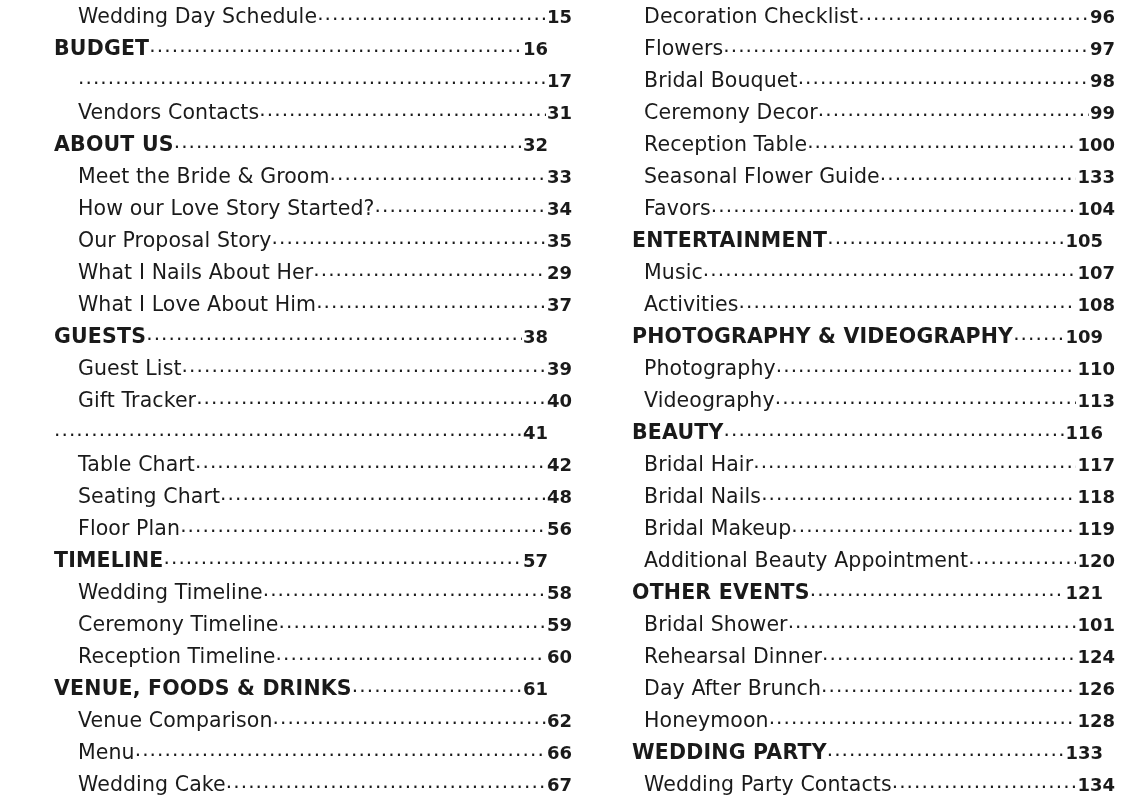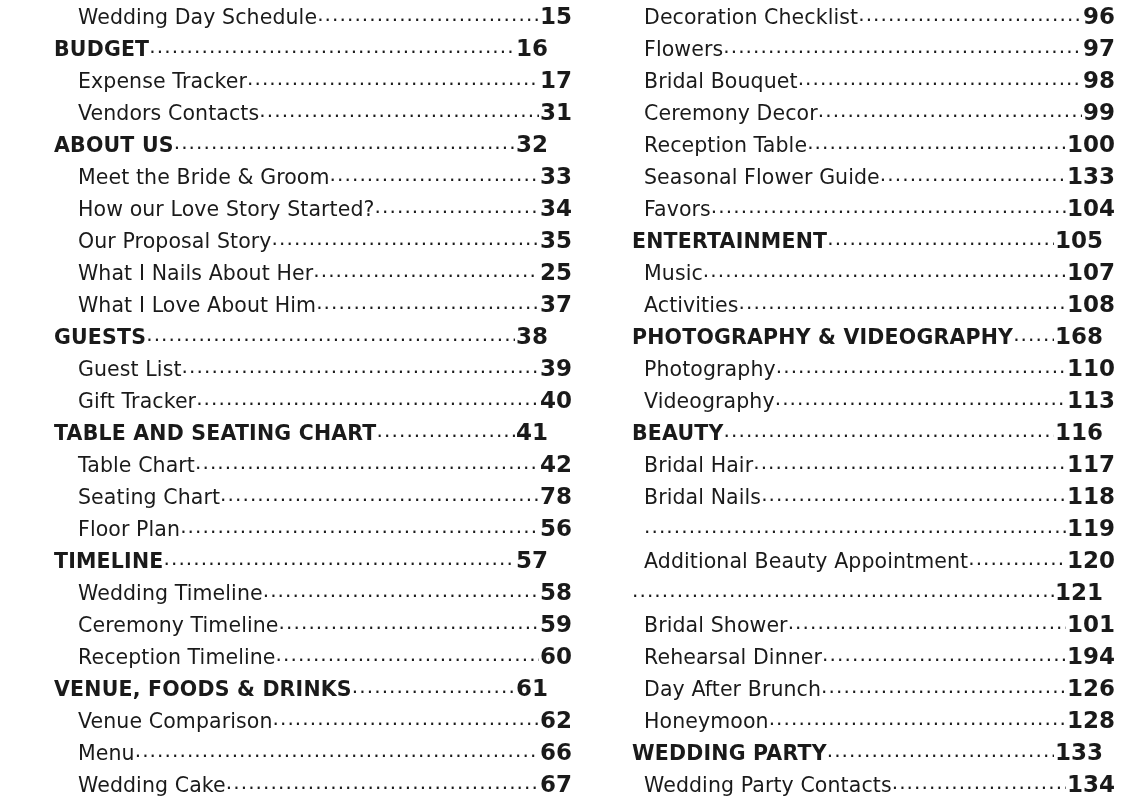--- a/index.html
+++ b/index.html
@@ -51,21 +51,21 @@
     flex: 1 1 auto;
     overflow: hidden;
     margin: 0 0px;
     position: relative;
     top: -3px;
     font-size: 20px;
     letter-spacing: 1.1px;
     color: #1a1a1a;
   }
   .entry .page {
-    font-size: 23px;
+    font-size: 18px;
     font-weight: bold;
     text-align: right;
     padding-left: 1px;
   }
   
   .lvl-head .label {
     font-weight: bold;
     letter-spacing: 0.2px;
   }
   .lvl-head { padding-left: 14px; }
@@ -82,21 +82,20 @@
         <span class="label">Wedding Day Schedule</span>
         <span class="dots">................................................................................................................................</span>
         <span class="page">15</span>
       </div>
       <div class="entry lvl-head">
         <span class="label">BUDGET</span>
         <span class="dots">................................................................................................................................</span>
         <span class="page">16</span>
       </div>
       <div class="entry lvl-sub">
-        <span class="label">Expense Tracker</span>
         <span class="dots">................................................................................................................................</span>
         <span class="page">17</span>
       </div>
       <div class="entry lvl-sub">
         <span class="label">Vendors Contacts</span>
         <span class="dots">................................................................................................................................</span>
         <span class="page">31</span>
       </div>
       <div class="entry lvl-head">
         <span class="label">ABOUT US</span>
@@ -114,21 +113,21 @@
         <span class="page">34</span>
       </div>
       <div class="entry lvl-sub">
         <span class="label">Our Proposal Story</span>
         <span class="dots">................................................................................................................................</span>
         <span class="page">35</span>
       </div>
       <div class="entry lvl-sub">
         <span class="label">What I Nails About Her</span>
         <span class="dots">................................................................................................................................</span>
-        <span class="page">25</span>
+        <span class="page">29</span>
       </div>
       <div class="entry lvl-sub">
         <span class="label">What I Love About Him</span>
         <span class="dots">................................................................................................................................</span>
         <span class="page">37</span>
       </div>
       <div class="entry lvl-head">
         <span class="label">GUESTS</span>
         <span class="dots">................................................................................................................................</span>
         <span class="page">38</span>
@@ -137,33 +136,32 @@
         <span class="label">Guest List</span>
         <span class="dots">................................................................................................................................</span>
         <span class="page">39</span>
       </div>
       <div class="entry lvl-sub">
         <span class="label">Gift Tracker</span>
         <span class="dots">................................................................................................................................</span>
         <span class="page">40</span>
       </div>
       <div class="entry lvl-head">
-        <span class="label">TABLE AND SEATING CHART</span>
         <span class="dots">................................................................................................................................</span>
         <span class="page">41</span>
       </div>
       <div class="entry lvl-sub">
         <span class="label">Table Chart</span>
         <span class="dots">................................................................................................................................</span>
         <span class="page">42</span>
       </div>
       <div class="entry lvl-sub">
         <span class="label">Seating Chart</span>
         <span class="dots">................................................................................................................................</span>
-        <span class="page">78</span>
+        <span class="page">48</span>
       </div>
       <div class="entry lvl-sub">
         <span class="label">Floor Plan</span>
         <span class="dots">................................................................................................................................</span>
         <span class="page">56</span>
       </div>
       <div class="entry lvl-head">
         <span class="label">TIMELINE</span>
         <span class="dots">................................................................................................................................</span>
         <span class="page">57</span>
@@ -251,21 +249,21 @@
         <span class="page">107</span>
       </div>
       <div class="entry lvl-sub-a">
         <span class="label">Activities</span>
         <span class="dots">................................................................................................................................</span>
         <span class="page">108</span>
       </div>
       <div class="entry lvl-head">
         <span class="label">PHOTOGRAPHY &amp; VIDEOGRAPHY</span>
         <span class="dots">................................................................................................................................</span>
-        <span class="page">168</span>
+        <span class="page">109</span>
       </div>
       <div class="entry lvl-sub-a">
         <span class="label">Photography</span>
         <span class="dots">................................................................................................................................</span>
         <span class="page">110</span>
       </div>
       <div class="entry lvl-sub-a">
         <span class="label">Videography</span>
         <span class="dots">................................................................................................................................</span>
         <span class="page">113</span>
@@ -279,41 +277,43 @@
         <span class="label">Bridal Hair</span>
         <span class="dots">................................................................................................................................</span>
         <span class="page">117</span>
       </div>
       <div class="entry lvl-sub-a">
         <span class="label">Bridal Nails</span>
         <span class="dots">................................................................................................................................</span>
         <span class="page">118</span>
       </div>
       <div class="entry lvl-sub-a">
+        <span class="label">Bridal Makeup</span>
         <span class="dots">................................................................................................................................</span>
         <span class="page">119</span>
       </div>
       <div class="entry lvl-sub-a">
         <span class="label">Additional Beauty Appointment</span>
         <span class="dots">................................................................................................................................</span>
         <span class="page">120</span>
       </div>
       <div class="entry lvl-head">
+        <span class="label">OTHER EVENTS</span>
         <span class="dots">................................................................................................................................</span>
         <span class="page">121</span>
       </div>
       <div class="entry lvl-sub-a">
         <span class="label">Bridal Shower</span>
         <span class="dots">................................................................................................................................</span>
         <span class="page">101</span>
       </div>
       <div class="entry lvl-sub-a">
         <span class="label">Rehearsal Dinner</span>
         <span class="dots">................................................................................................................................</span>
-        <span class="page">194</span>
+        <span class="page">124</span>
       </div>
       <div class="entry lvl-sub-a">
         <span class="label">Day After Brunch</span>
         <span class="dots">................................................................................................................................</span>
         <span class="page">126</span>
       </div>
       <div class="entry lvl-sub-a">
         <span class="label">Honeymoon</span>
         <span class="dots">................................................................................................................................</span>
         <span class="page">128</span>

